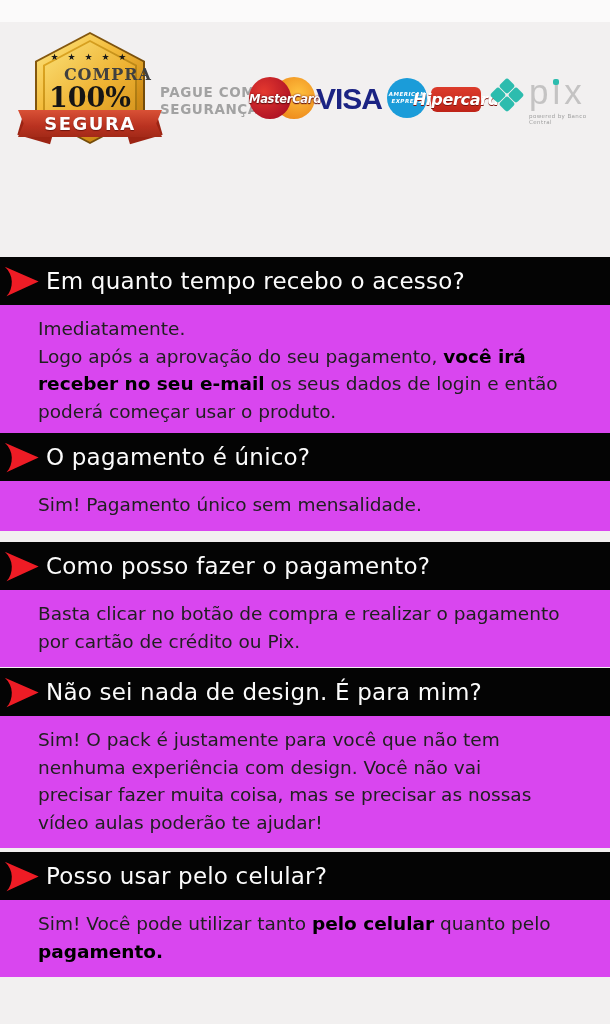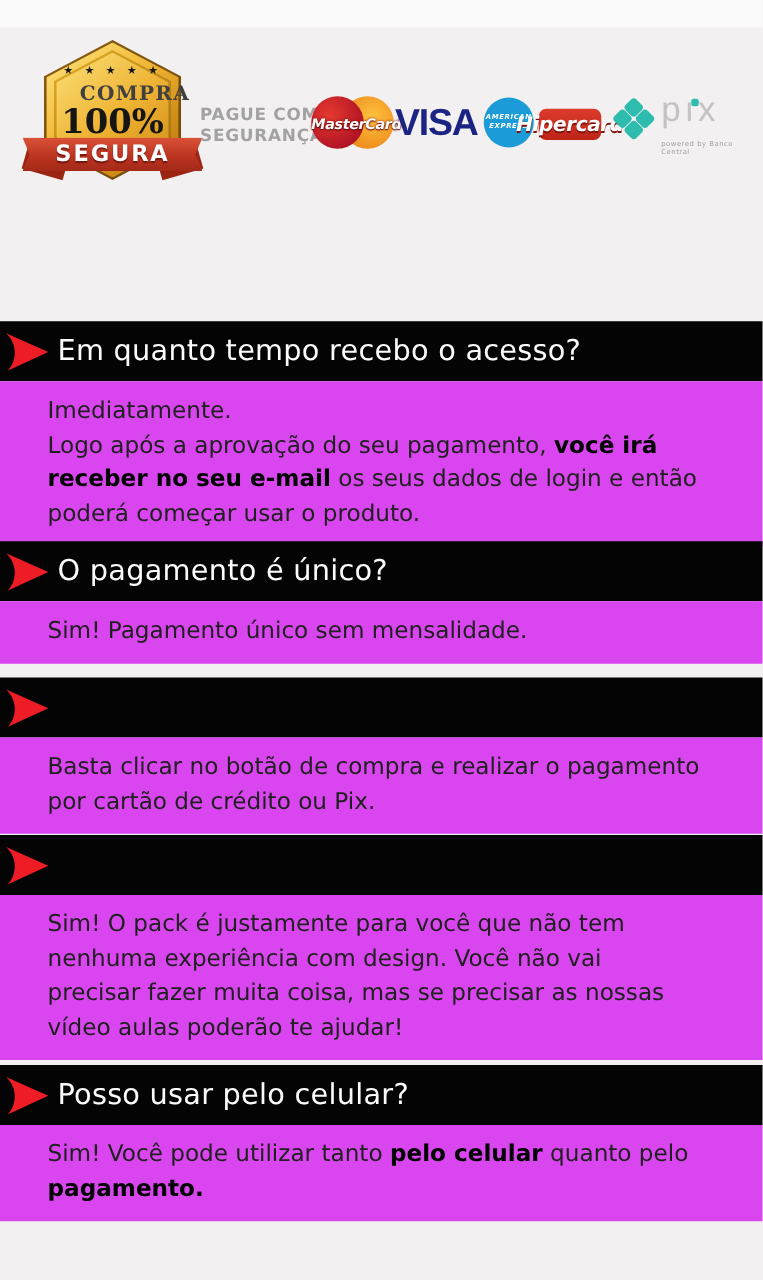--- a/index.html
+++ b/index.html
@@ -31,21 +31,21 @@
   .mc{position:absolute;left:249px;top:77px;width:66px;height:43px;}
   .mc .c{position:absolute;top:0;width:42px;height:42px;border-radius:50%;}
   .mc .org{left:24px;background:radial-gradient(circle at 60% 40%,#ffc23f,#ef8f1f 70%,#d97414);}
   .mc .red{left:0;background:radial-gradient(circle at 35% 35%,#e5392f,#b01325 75%);}
   .mc .txt{position:absolute;top:15px;left:0;width:66px;text-align:center;font-style:italic;font-weight:700;font-size:11.5px;color:#fff;letter-spacing:-.3px;text-shadow:0 0 2px #6d0e0e,0 1px 1px #5c0c0c;}
   .visa{position:absolute;left:316px;top:82px;font-family:"Liberation Sans",sans-serif;font-weight:800;font-size:30px;color:#1b2383;letter-spacing:-1px;}
   .amex{position:absolute;left:387px;top:78px;width:40px;height:40px;border-radius:50%;background:#1b9cd9;display:flex;flex-direction:column;align-items:center;justify-content:center;color:#fff;font-size:5.5px;font-weight:700;letter-spacing:.5px;line-height:7px;font-style:italic;}
   .hiper{position:absolute;left:431px;top:87px;width:50px;height:25px;background:linear-gradient(180deg,#dc3c2c,#bf2318);border-radius:6px;display:flex;align-items:center;justify-content:center;color:#fff;font-style:italic;font-weight:700;font-size:16px;letter-spacing:-.3px;text-shadow:0 1px 0 #7e130c;}
   .pixmark{position:absolute;left:492px;top:80px;width:30px;height:30px;}
   .pixmark i{position:absolute;width:12px;height:12px;border-radius:3px;transform:rotate(45deg);}
-  .pixword{position:absolute;left:529px;top:72px;font-family:"Liberation Sans",sans-serif;font-size:28px;color:#c4c3c3;letter-spacing:3px;font-weight:400;text-align:center;}
+  .pixword{position:absolute;left:529px;top:72px;font-family:"Liberation Sans",sans-serif;font-size:35px;color:#c4c3c3;letter-spacing:3px;font-weight:400;text-align:center;}
   .pixdot{position:absolute;left:553px;top:79px;width:6px;height:6px;border-radius:2px;}
   .pixcap{position:absolute;left:529px;top:113px;font-size:5.5px;color:#9f9f9f;letter-spacing:.4px;}
 
   
   .heading{position:absolute;top:196px;left:0;width:100%;margin:0;text-align:center;font-size:30px;font-weight:800;color:#0e0e0e;letter-spacing:.2px;}
 
   
   .sec{position:absolute;left:0;width:610px;}
   .sec0{top:257px}.sec1{top:433px}.sec2{top:542px}.sec3{top:668px}.sec4{top:852px}
   .bar{height:48px;background:#040404;display:flex;align-items:center;box-sizing:border-box;}
@@ -129,31 +129,33 @@
         </div>
         <div class="panel">
           <p class="a"><span>Sim! Pagamento único sem mensalidade.</span></p>
         </div>
       </section>
       <section class="sec sec2">
         <div class="bar">
           <svg class="arrow" width="41" height="33" viewBox="0 0 48 40">
             <path d="M5 2 C16 12 16 28 7 38 L46 20 Z" fill="#ee1c25"></path>
           </svg>
+          <span class="q">Como posso fazer o pagamento?</span>
         </div>
         <div class="panel">
           <p class="a"><span>Basta clicar no botão de compra e realizar o pagamento
 por cartão de crédito ou Pix.</span></p>
         </div>
       </section>
       <section class="sec sec3">
         <div class="bar">
           <svg class="arrow" width="41" height="33" viewBox="0 0 48 40">
             <path d="M5 2 C16 12 16 28 7 38 L46 20 Z" fill="#ee1c25"></path>
           </svg>
+          <span class="q">Não sei nada de design. É para mim?</span>
         </div>
         <div class="panel">
           <p class="a"><span>Sim! O pack é justamente para você que não tem
 nenhuma experiência com design. Você não vai
 precisar fazer muita coisa, mas se precisar as nossas
 vídeo aulas poderão te ajudar!</span></p>
         </div>
       </section>
       <section class="sec sec4">
         <div class="bar">

